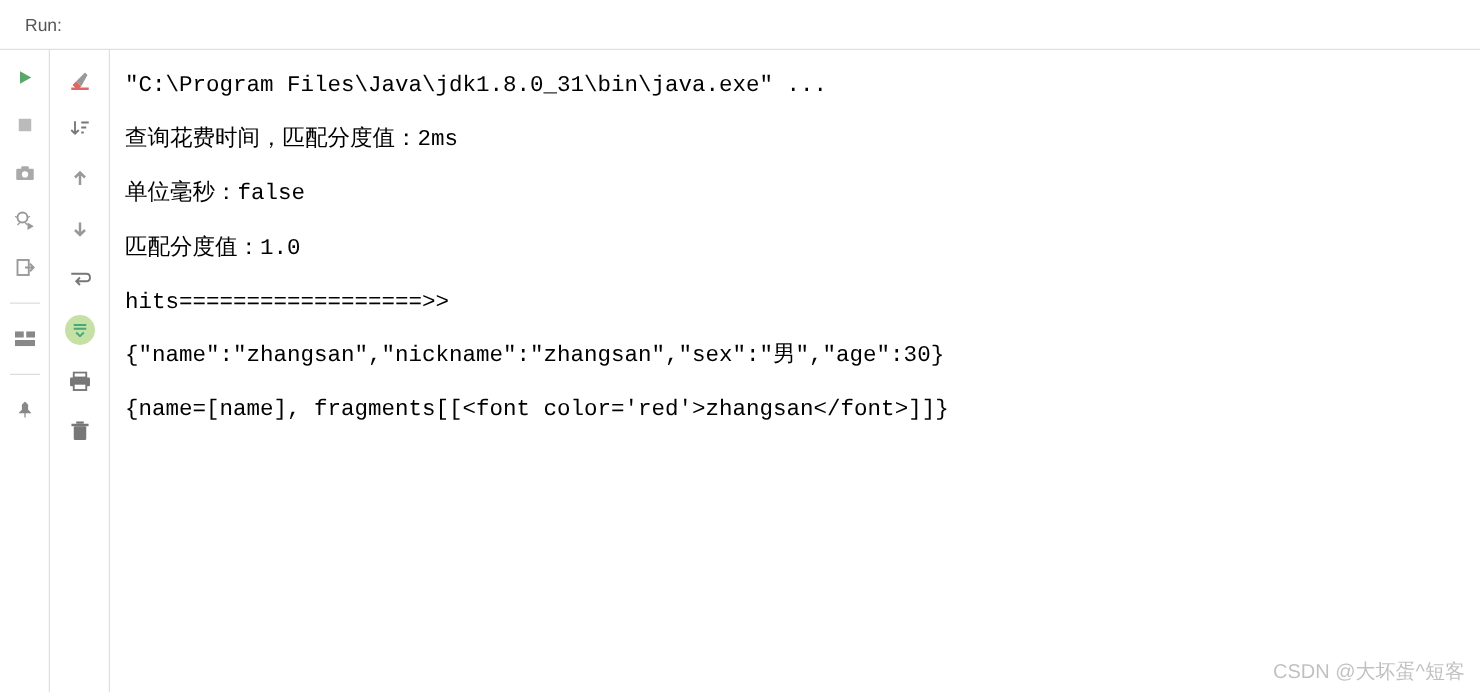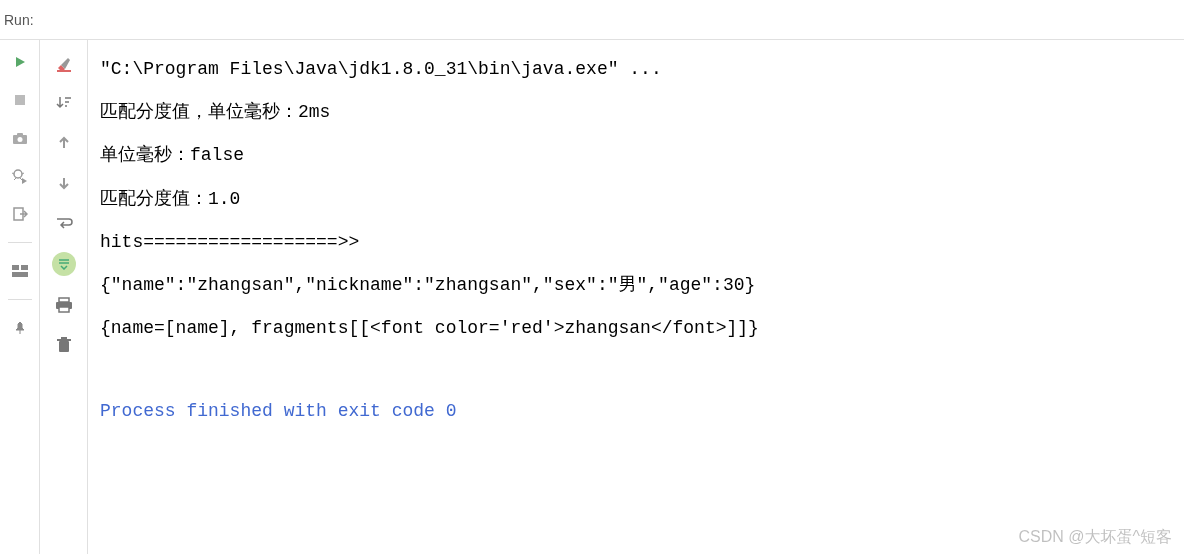--- a/index.html
+++ b/index.html
@@ -9,21 +9,21 @@
       width: 1184px;
       height: 554px;
       overflow: hidden;
       position: relative;
     }
     .top-bar {
       height: 40px;
       display: flex;
       align-items: center;
       border-bottom: 1px solid #e0e0e0;
-      padding-left: 4px;
+      padding-left: 20px;
     }
     .run-label {
       font-size: 14px;
       color: #555;
       margin-right: 10px;
     }
     .tab {
       display: flex;
       align-items: center;
       gap: 6px;
@@ -234,23 +234,22 @@
       <svg width="14" height="16" viewBox="0 0 14 16">
           <rect x="2" y="4" width="10" height="11" rx="1" fill="#777"></rect>
           <rect x="0" y="2" width="14" height="2" fill="#777"></rect>
           <rect x="4" y="0" width="6" height="2" fill="#777"></rect>
         </svg>
     </div>
   </div>
 
   <div class="console">
     <div class="console-line">"C:\Program Files\Java\jdk1.8.0_31\bin\java.exe" ...</div>
-    <div class="console-line">匹配分度值，单位毫秒：2ms</div>
+    <div class="console-line">查询花费时间，匹配分度值：2ms</div>
     <div class="console-line">单位毫秒：false</div>
     <div class="console-line">匹配分度值：1.0</div>
     <div class="console-line">hits==================&gt;&gt;</div>
     <div class="console-line">{"name":"zhangsan","nickname":"zhangsan","sex":"男","age":30}</div>
     <div class="console-line">{name=[name], fragments[[&lt;font color='red'&gt;zhangsan&lt;/font&gt;]]}</div>
-    <div class="console-line process-line">Process finished with exit code 0</div>
   </div>
 </div>
 
 <div class="watermark">CSDN @大坏蛋^短客</div>
 
 </body></html>

